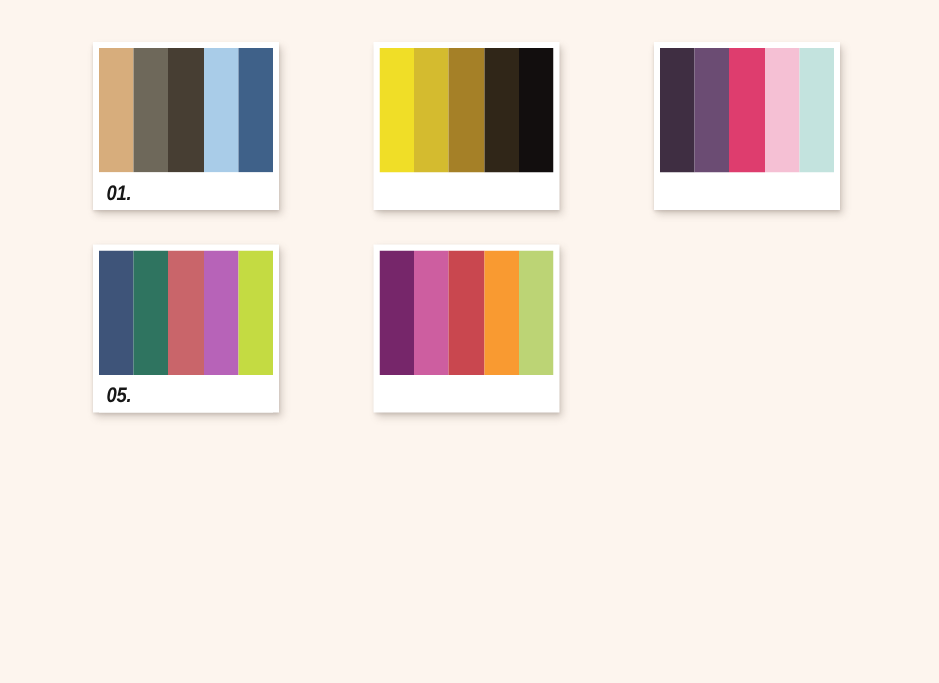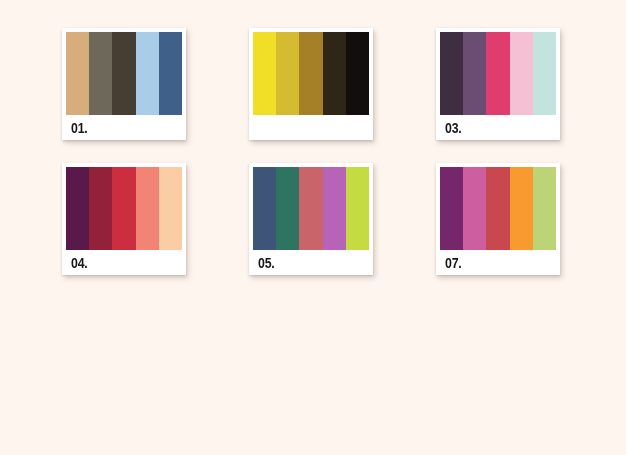--- a/index.html
+++ b/index.html
@@ -14,20 +14,21 @@
     font-family: "Liberation Sans", sans-serif;
     overflow: hidden;
   }
 
   #palette-board {
     position: relative;
     width: 626px;
     height: 455px;
     background: #FDF5EE;
     box-sizing: border-box;
+    font-style: italic;
   }
 
   .palette-grid {
     position: absolute;
     left: 62px;
     top: 28px;
     width: 502px;
     height: 400px;
     display: grid;
     grid-template-columns: repeat(3, 124px);
@@ -111,35 +112,20 @@
         </div>
       </div>
       <div class="palette-card">
         <div class="swatch-strip">
           <div class="swatch" style="background-color: rgb(63, 46, 66);"></div>
           <div class="swatch" style="background-color: rgb(107, 76, 115);"></div>
           <div class="swatch" style="background-color: rgb(222, 61, 110);"></div>
           <div class="swatch" style="background-color: rgb(245, 192, 212);"></div>
           <div class="swatch" style="background-color: rgb(195, 227, 222);"></div>
         </div>
-        <div class="card-label-bar">
-          <span class="card-label">03.</span>
-        </div>
-      </div>
-      <div class="palette-card">
-        <div class="swatch-strip">
-          <div class="swatch" style="background-color: rgb(89, 26, 75);"></div>
-          <div class="swatch" style="background-color: rgb(148, 33, 58);"></div>
-          <div class="swatch" style="background-color: rgb(204, 46, 64);"></div>
-          <div class="swatch" style="background-color: rgb(242, 132, 118);"></div>
-          <div class="swatch" style="background-color: rgb(251, 205, 164);"></div>
-        </div>
-        <div class="card-label-bar">
-          <span class="card-label">04.</span>
-        </div>
       </div>
       <div class="palette-card">
         <div class="swatch-strip">
           <div class="swatch" style="background-color: rgb(62, 84, 121);"></div>
           <div class="swatch" style="background-color: rgb(47, 116, 96);"></div>
           <div class="swatch" style="background-color: rgb(201, 101, 106);"></div>
           <div class="swatch" style="background-color: rgb(183, 99, 184);"></div>
           <div class="swatch" style="background-color: rgb(196, 219, 66);"></div>
         </div>
         <div class="card-label-bar">
@@ -147,18 +133,15 @@
         </div>
       </div>
       <div class="palette-card">
         <div class="swatch-strip">
           <div class="swatch" style="background-color: rgb(118, 38, 106);"></div>
           <div class="swatch" style="background-color: rgb(205, 94, 160);"></div>
           <div class="swatch" style="background-color: rgb(201, 71, 79);"></div>
           <div class="swatch" style="background-color: rgb(249, 154, 49);"></div>
           <div class="swatch" style="background-color: rgb(188, 212, 117);"></div>
         </div>
-        <div class="card-label-bar">
-          <span class="card-label">07.</span>
-        </div>
       </div>
     </div>
 </div>
 
 </body></html>

